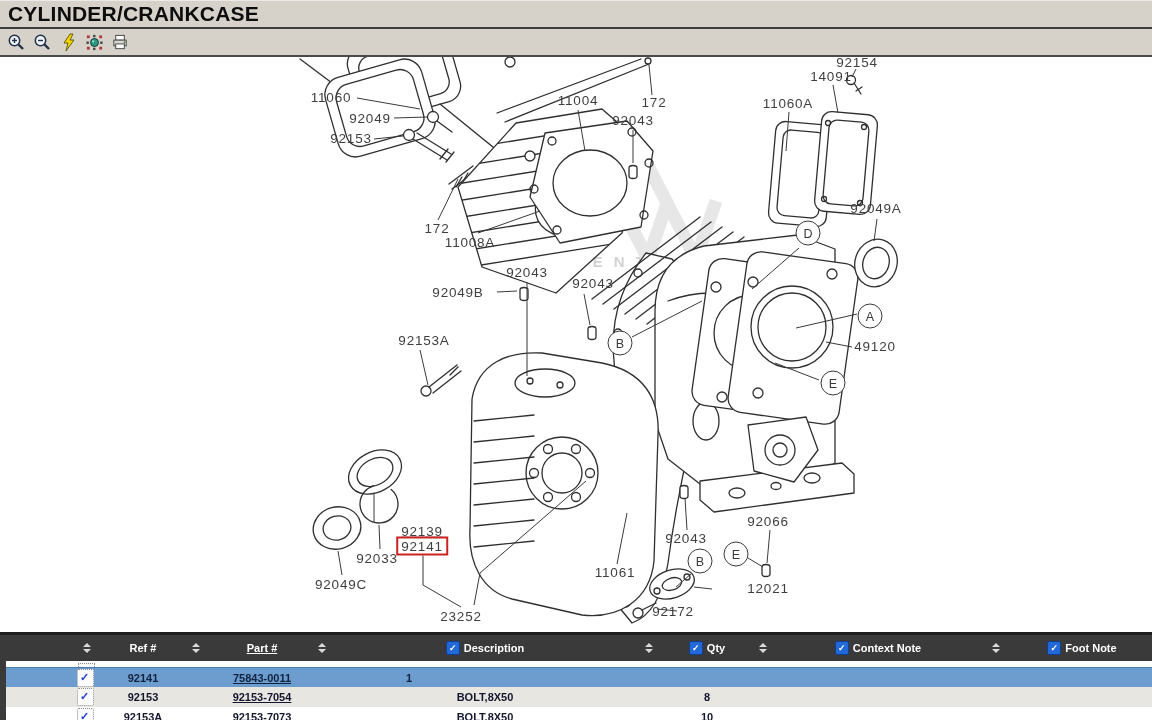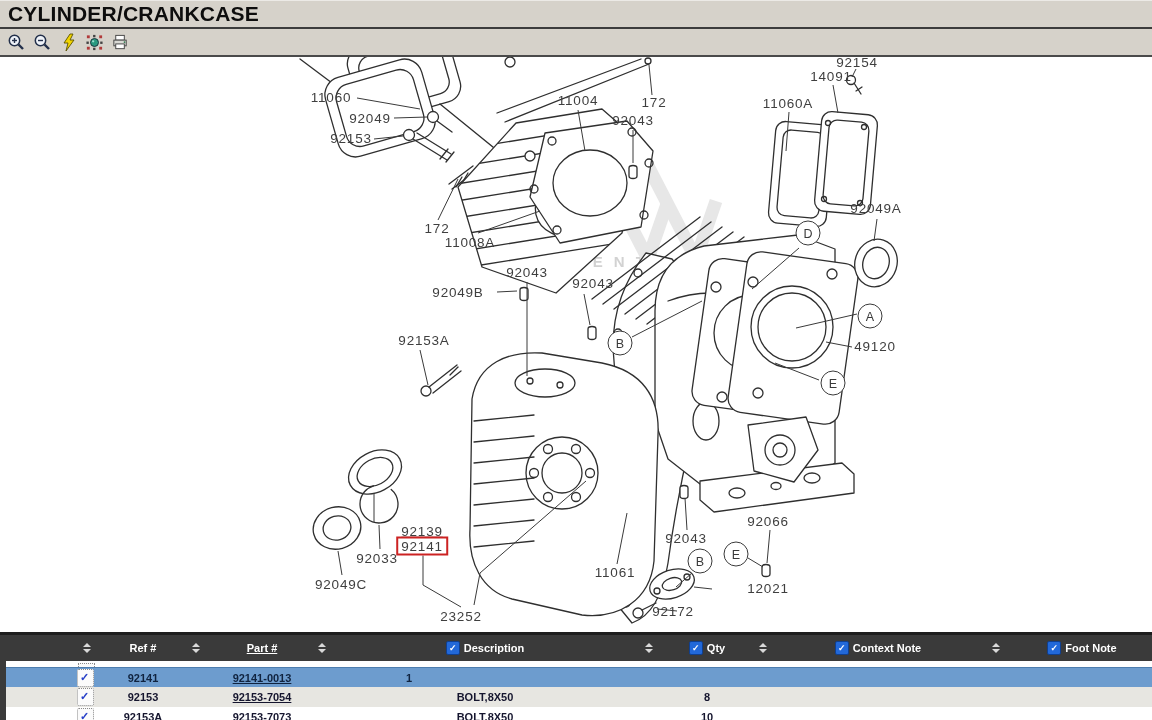--- a/index.html
+++ b/index.html
@@ -431,21 +431,21 @@
       </div>
     <div id="rows">
         <div class="trow selected">
           <div class="ric">
             <div class="rowicon">
               <span class="tick">✓</span>
             </div>
           </div>
           <div class="rcell c1">92141</div>
           <div class="rcell g1"></div>
-          <div class="rcell c2">92141-0013</div>
+          <div class="rcell c2">75843-0011</div>
           <div class="rcell g2"></div>
           <div class="rcell g3"></div>
           <div class="rcell c4">1</div>
           <div class="rcell g4"></div>
           <div class="rcell c5"></div>
           <div class="rcell g5"></div>
           <div class="rcell c6"></div>
         </div>
         <div class="trow alt">
           <div class="ric">

